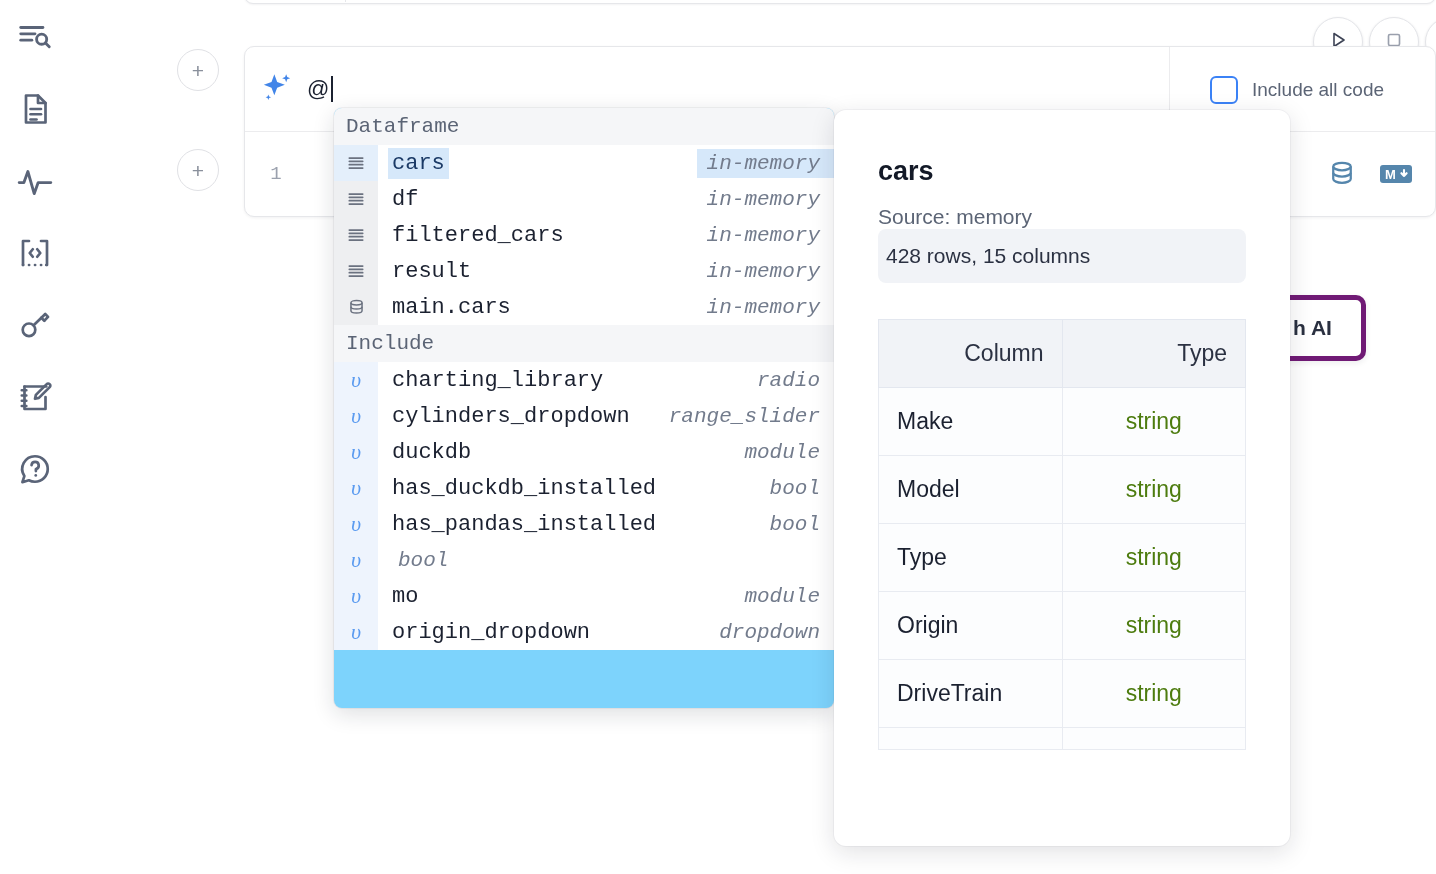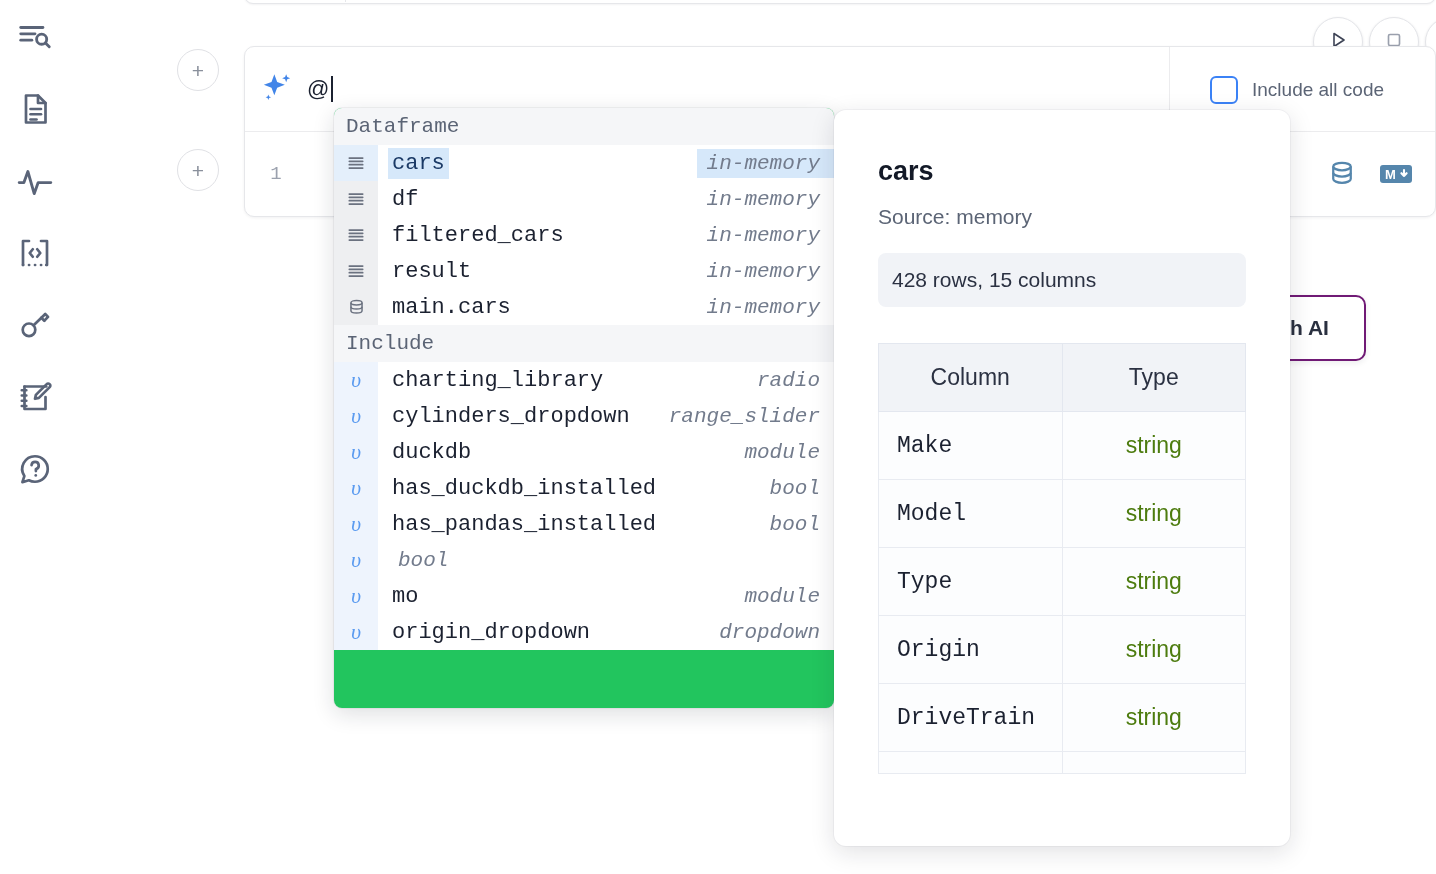--- a/index.html
+++ b/index.html
@@ -98,31 +98,31 @@
     display: flex; align-items: center; justify-content: center;
     color: #3d4355; cursor: pointer;
   }
   #btn-run  { left: 1313px; top: 17px; }
   #btn-stop { left: 1369px; top: 17px; }
   #btn-more { left: 1425px; top: 17px; }
 
   
   .ai-pill {
     position: absolute; left: 1280px; top: 295px; width: 86px; height: 66px;
-    background: #fff; border: 2px solid #701a75; border-radius: 10px;
+    background: #fff; border: 5px solid #701a75; border-radius: 10px;
     box-shadow: 0 2px 6px rgba(20,25,40,.08);
     display: flex; align-items: center; justify-content: flex-start;
     padding-left: 8px; font-size: 21px; font-weight: 700; color: #2a3040;
     overflow: hidden;
   }
 
   
   .ac {
     position: absolute; left: 334px; top: 108px; width: 500px; height: 600px;
-    background: #22c55e; border-radius: 8px;
+    background: #7dd3fc; border-radius: 8px;
     box-shadow: 0 6px 22px rgba(20,25,40,.14), 0 0 0 1px rgba(20,25,40,.05);
     overflow: hidden; font-family: "Liberation Mono", monospace;
   }
   .ac-group {
     height: 37px; display: flex; align-items: center; padding-left: 12px;
     background: #f5f6f8; color: #5b6475; font-size: 21px;
   }
   .ac-row {
     height: 36px; display: flex; align-items: center;
     background: #fff; cursor: pointer;
@@ -152,35 +152,35 @@
   .var-glyph { font-family: "Liberation Serif", serif; font-style: italic; font-size: 22px; }
 
   
   .pv {
     position: absolute; left: 834px; top: 110px; width: 456px; height: 736px;
     background: #ffffff; border-radius: 12px;
     box-shadow: 0 6px 24px rgba(20,25,40,.13), 0 0 0 1px rgba(20,25,40,.04);
     overflow: hidden; padding: 46px 44px 0 44px;
   }
   .pv-title { font-size: 27px; font-weight: 700; color: #131927; margin: 0 0 18px 0; }
-  .pv-source { font-size: 21px; color: #5b6475; margin-bottom: 24px; }
+  .pv-source { font-size: 21px; color: #5b6475; }
   .pv-stat {
-    background: #f1f3f7; border-radius: 8px; padding: 15px 14px;
+    background: #f1f3f7; border-radius: 8px; padding: 15px 8px;
     font-size: 21px; color: #2b3142; margin-bottom: 36px;
   }
   .pv-table { width: 100%; border-collapse: collapse; table-layout: fixed; }
   .pv-table th {
-    text-align: center; background: #f1f3f7; border: 1px solid #e3e7ef;
+    text-align: right; background: #f1f3f7; border: 1px solid #e3e7ef;
     padding: 20px 18px; font-size: 23px; font-weight: 400; color: #2b3142;
   }
   .pv-table td {
     border: 1px solid #e8ebf1; padding: 20px 18px; font-size: 23px;
     background: #fcfdfe;
   }
-  .pv-table td.c-col { font-family: Liberation Mono, monospace; color: #1b2130; }
+  .pv-table td.c-col { font-family: Liberation Sans, sans-serif; color: #1b2130; }
   .pv-table td.c-type { color: #4d7c0f; text-align: center; }
   .pv-table tr.clipped td { height: 22px; padding: 0; }
 </style>
 </head>
 <body>
 
 <div id="root">
 
   <div class="rail">
     <div class="rail-btn">

